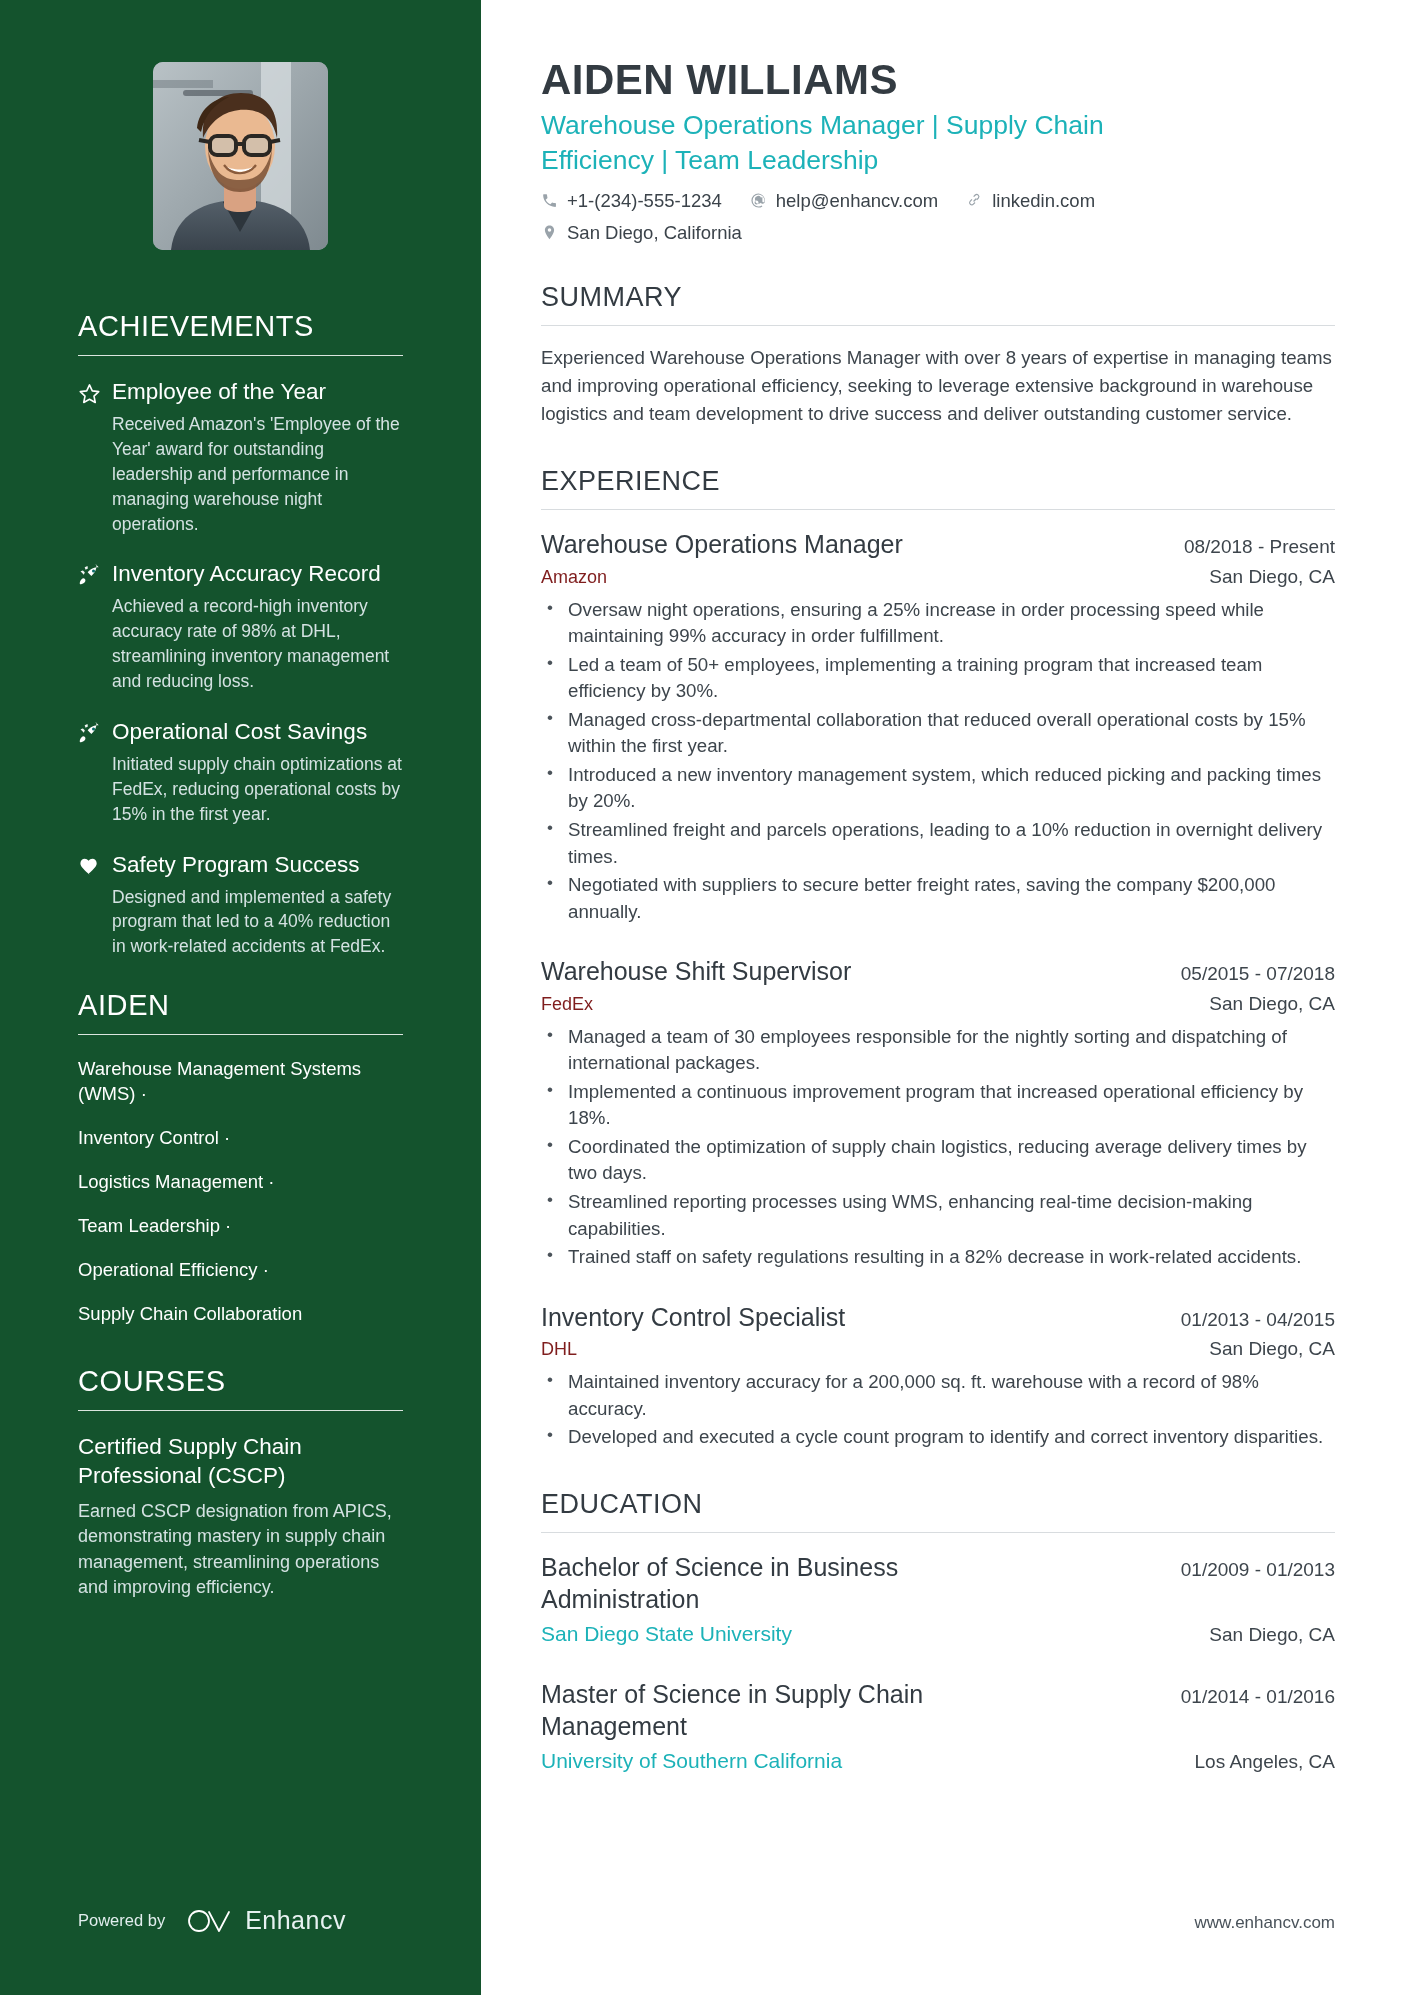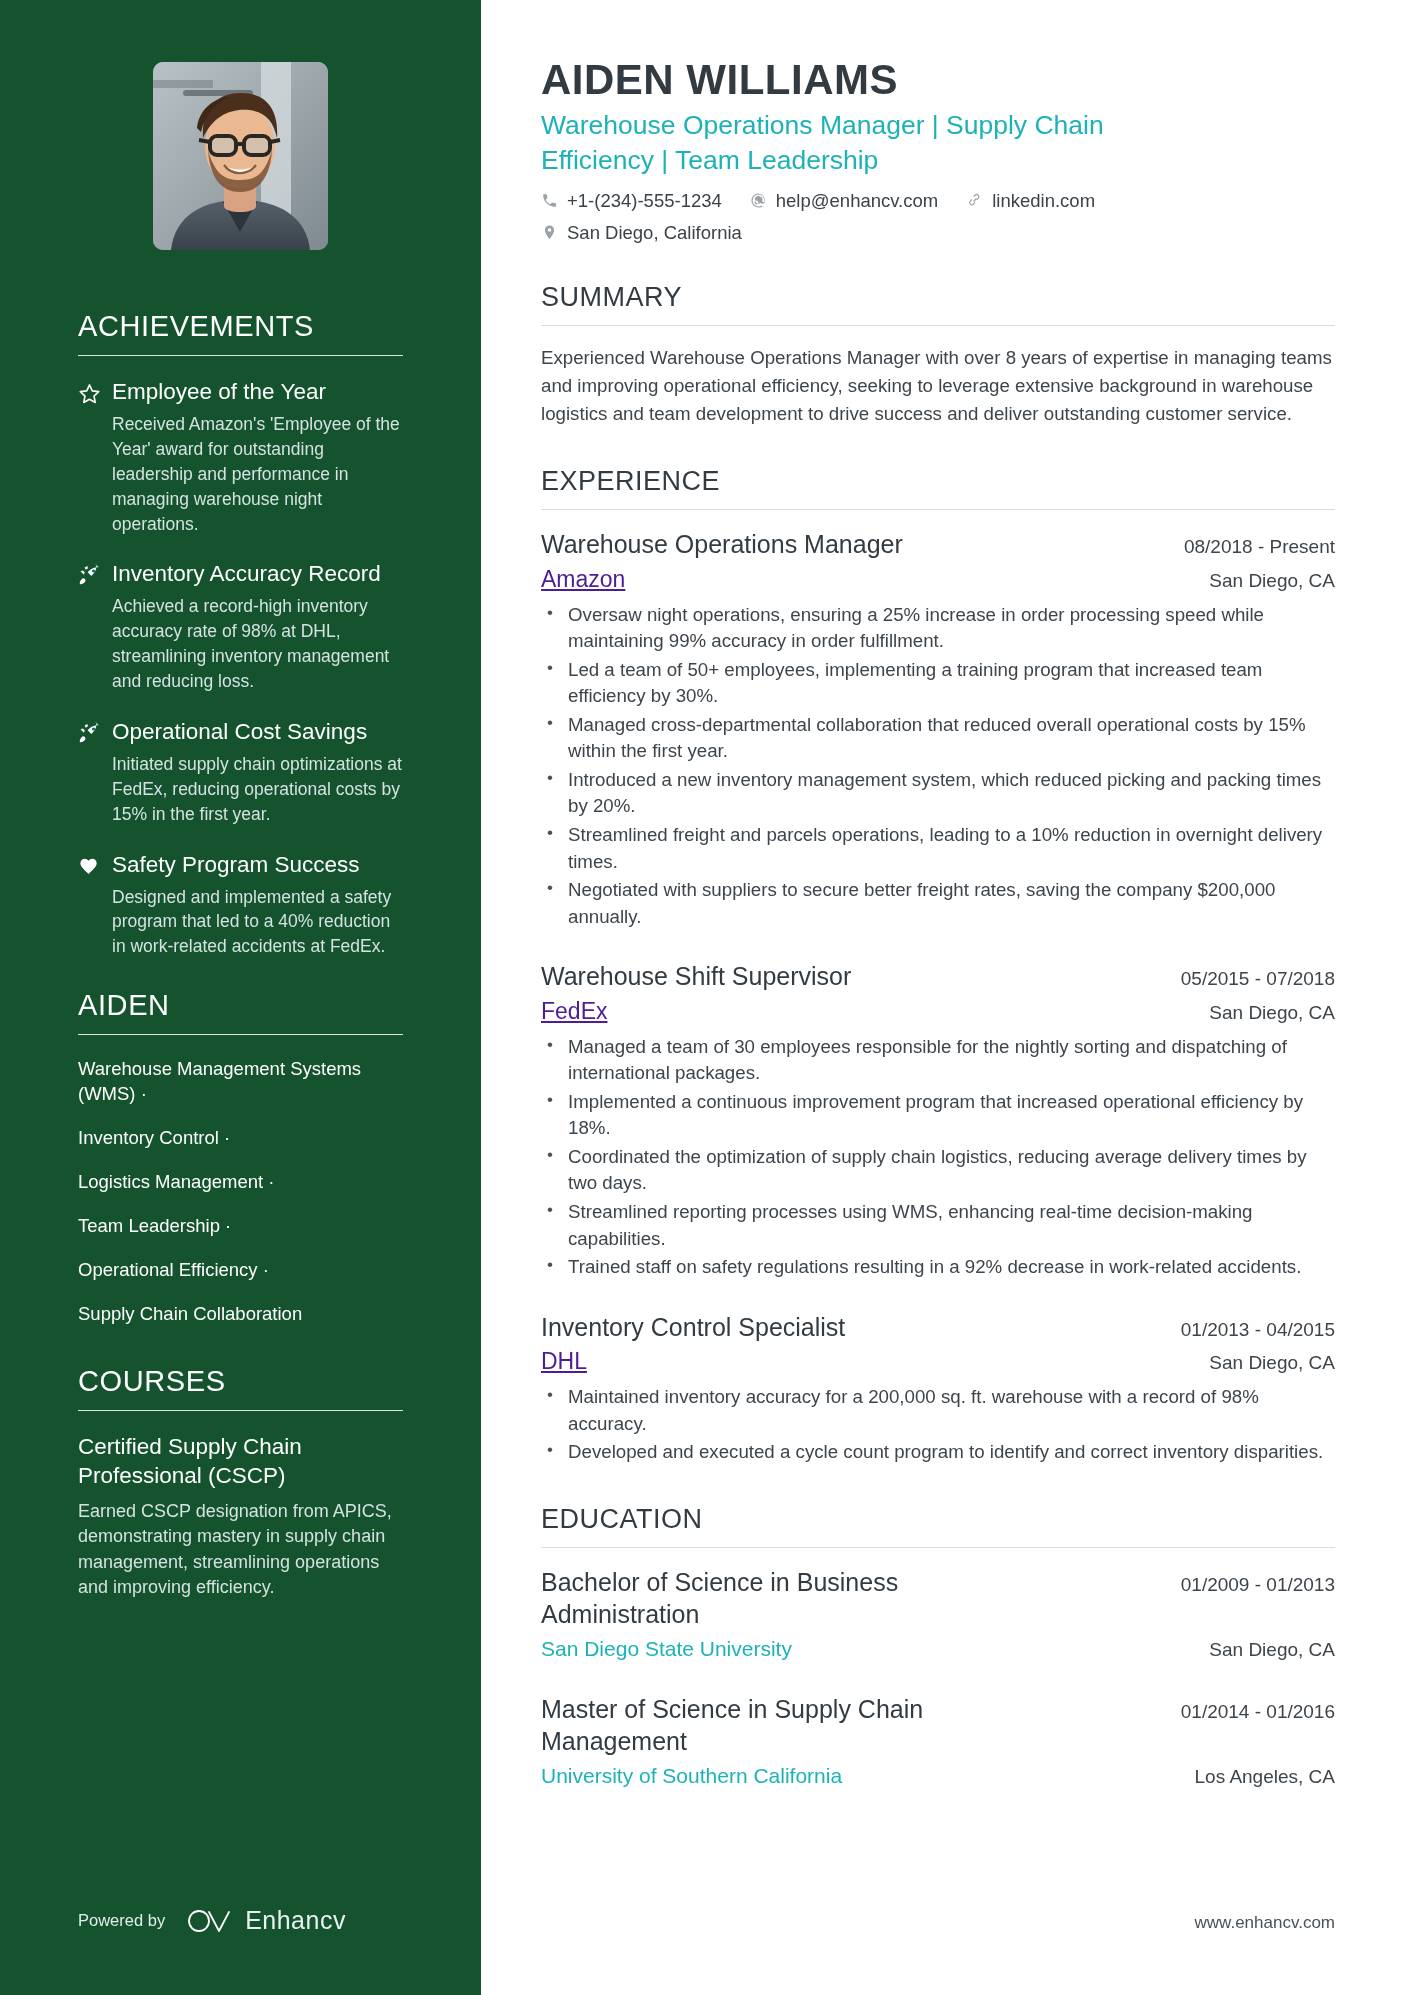--- a/index.html
+++ b/index.html
@@ -86,21 +86,21 @@
   .sec-rule { height:1px; background:#d8dcdf; margin-bottom:18px; }
 
   .summary { font-size:18.7px; line-height:1.5; color:#3d454c; max-width:930px; }
 
   .job { margin-bottom:30px; }
   .job:last-child { margin-bottom:4px; }
   .job-row { display:flex; justify-content:space-between; align-items:baseline; gap:20px; }
   .job-title { font-size:25px; color:#333b42; line-height:1.3; }
   .job-dates { font-size:19px; color:#3d454c; white-space:nowrap; }
   .job-row2 { display:flex; justify-content:space-between; align-items:baseline; gap:20px; margin-top:5px; }
-  .job-company { font-size:23px; color:#4c1d95;text-decoration:underline; }
+  .job-company { font-size:18px; color:#7f1d1d; }
   .job-loc { font-size:19px; color:#3d454c; white-space:nowrap; }
 
   ul.bullets { list-style:none; margin-top:9px; }
   ul.bullets li {
     position:relative; padding-left:27px; margin-bottom:2px;
     font-size:18.7px; line-height:1.42; color:#3d454c;
   }
   ul.bullets li::before {
     content:"•"; position:absolute; left:6px; top:-1px;
     color:#4b535a; font-size:17px;
@@ -360,21 +360,21 @@
         </div>
         <div class="job-row2">
           <div class="job-company">FedEx</div>
           <div class="job-loc">San Diego, CA</div>
         </div>
         <ul class="bullets">
           <li>Managed a team of 30 employees responsible for the nightly sorting and dispatching of international packages.</li>
           <li>Implemented a continuous improvement program that increased operational efficiency by 18%.</li>
           <li>Coordinated the optimization of supply chain logistics, reducing average delivery times by two days.</li>
           <li>Streamlined reporting processes using WMS, enhancing real-time decision-making capabilities.</li>
-          <li>Trained staff on safety regulations resulting in a 92% decrease in work-related accidents.</li>
+          <li>Trained staff on safety regulations resulting in a 82% decrease in work-related accidents.</li>
         </ul>
       </article>
 
       <article class="job">
         <div class="job-row">
           <div class="job-title">Inventory Control Specialist</div>
           <div class="job-dates">01/2013 - 04/2015</div>
         </div>
         <div class="job-row2">
           <div class="job-company">DHL</div>

